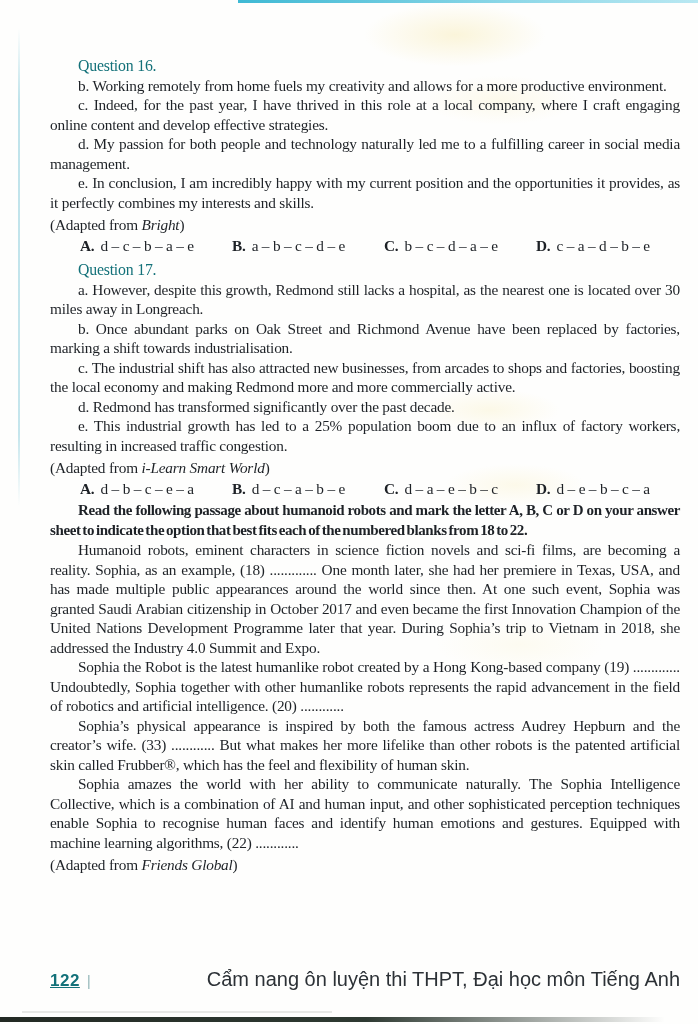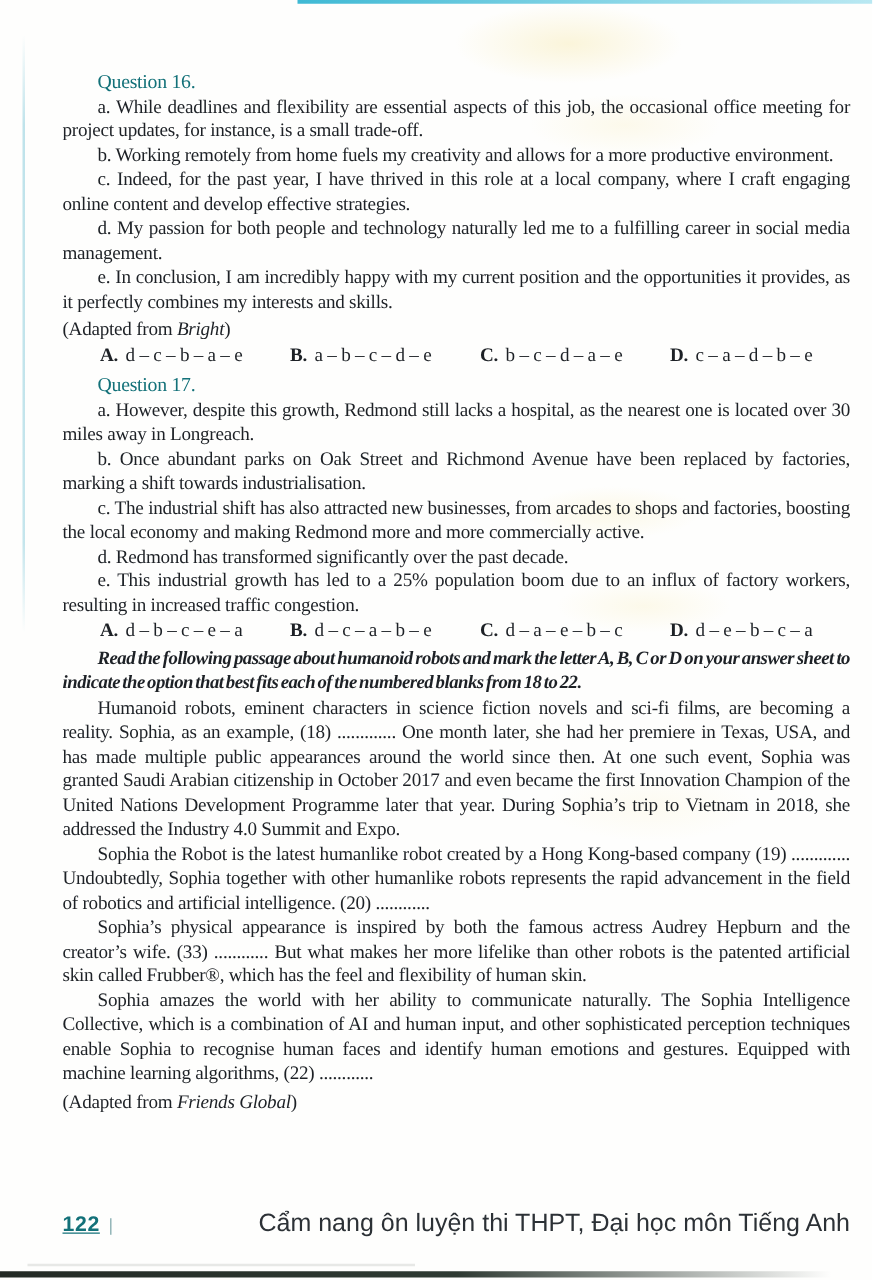--- a/index.html
+++ b/index.html
@@ -48,21 +48,21 @@
     color:#137179;
   }
   .stmt { margin:0; text-indent:28px; }
   .adapted { margin:3px 2px 1px 0; }
   .answers { display:flex; margin:1px 0 3px 30px; }
   .ans { flex:0 0 152px; white-space:nowrap; }
   .ans:last-child { flex:0 0 auto; }
   .ans b { margin-right:6px; }
   .instruction {
     margin:3px 0 0; text-indent:28px;
-    font-weight:bold; font-style:italic; font-size:15px;
+    font-weight:bold; font-size:15px;
     letter-spacing:-0.4px; word-spacing:-1.5px;
   }
   .para { margin:0; text-indent:28px; }
 
   .footer {
     position:absolute; z-index:1; left:50px; right:18px; top:968px;
     display:flex; align-items:baseline;
     font-family:"Liberation Sans", sans-serif;
   }
   .pagenum { color:#137179; font-weight:bold; font-size:17px; letter-spacing:.5px;text-decoration:underline; }
@@ -74,41 +74,41 @@
 
 <div class="page">
 
   <div class="deco top-strip"></div>
   <div class="deco left-line"></div>
 
   <div class="content">
 
     <section>
       <h3 class="qtitle">Question 16.</h3>
-      <p class="stmt">a. While deadlines and flexibility are essential aspects of this job, the occasional office meeting for project updates, for instance, is a small trade-off.</p>
       <p class="stmt">b. Working remotely from home fuels my creativity and allows for a more productive environment.</p>
       <p class="stmt">c. Indeed, for the past year, I have thrived in this role at a local company, where I craft engaging online content and develop effective strategies.</p>
       <p class="stmt">d. My passion for both people and technology naturally led me to a fulfilling career in social media management.</p>
       <p class="stmt">e. In conclusion, I am incredibly happy with my current position and the opportunities it provides, as it perfectly combines my interests and skills.</p>
       <p class="adapted"><span>(Adapted from </span><i>Bright</i><span>)</span></p>
       <div class="answers">
         <span class="ans"><b>A.</b><span>d – c – b – a – e</span></span>
         <span class="ans"><b>B.</b><span>a – b – c – d – e</span></span>
         <span class="ans"><b>C.</b><span>b – c – d – a – e</span></span>
         <span class="ans"><b>D.</b><span>c – a – d – b – e</span></span>
       </div>
     </section>
 
     <section>
       <h3 class="qtitle">Question 17.</h3>
       <p class="stmt">a. However, despite this growth, Redmond still lacks a hospital, as the nearest one is located over 30 miles away in Longreach.</p>
       <p class="stmt">b. Once abundant parks on Oak Street and Richmond Avenue have been replaced by factories, marking a shift towards industrialisation.</p>
       <p class="stmt">c. The industrial shift has also attracted new businesses, from arcades to shops and factories, boosting the local economy and making Redmond more and more commercially active.</p>
       <p class="stmt">d. Redmond has transformed significantly over the past decade.</p>
       <p class="stmt">e. This industrial growth has led to a 25% population boom due to an influx of factory workers, resulting in increased traffic congestion.</p>
+      <p class="adapted"><span>(Adapted from </span><i>i-Learn Smart World</i><span>)</span></p>
       <div class="answers">
         <span class="ans"><b>A.</b><span>d – b – c – e – a</span></span>
         <span class="ans"><b>B.</b><span>d – c – a – b – e</span></span>
         <span class="ans"><b>C.</b><span>d – a – e – b – c</span></span>
         <span class="ans"><b>D.</b><span>d – e – b – c – a</span></span>
       </div>
     </section>
 
     <section>
       <p class="instruction">Read the following passage about humanoid robots and mark the letter A, B, C or D on your answer sheet to indicate the option that best fits each of the numbered blanks from 18 to 22.</p>

